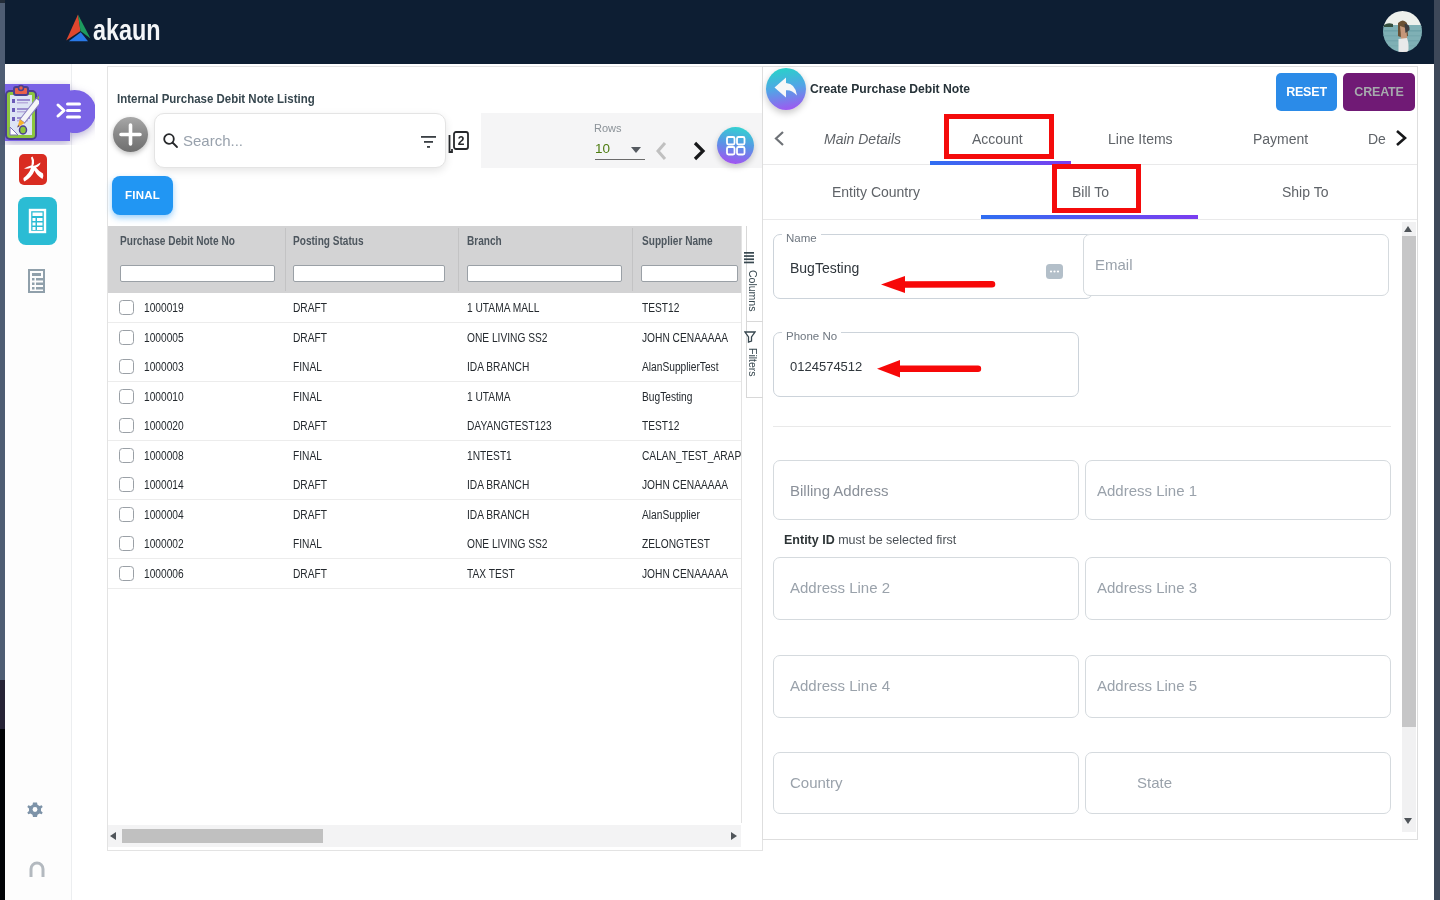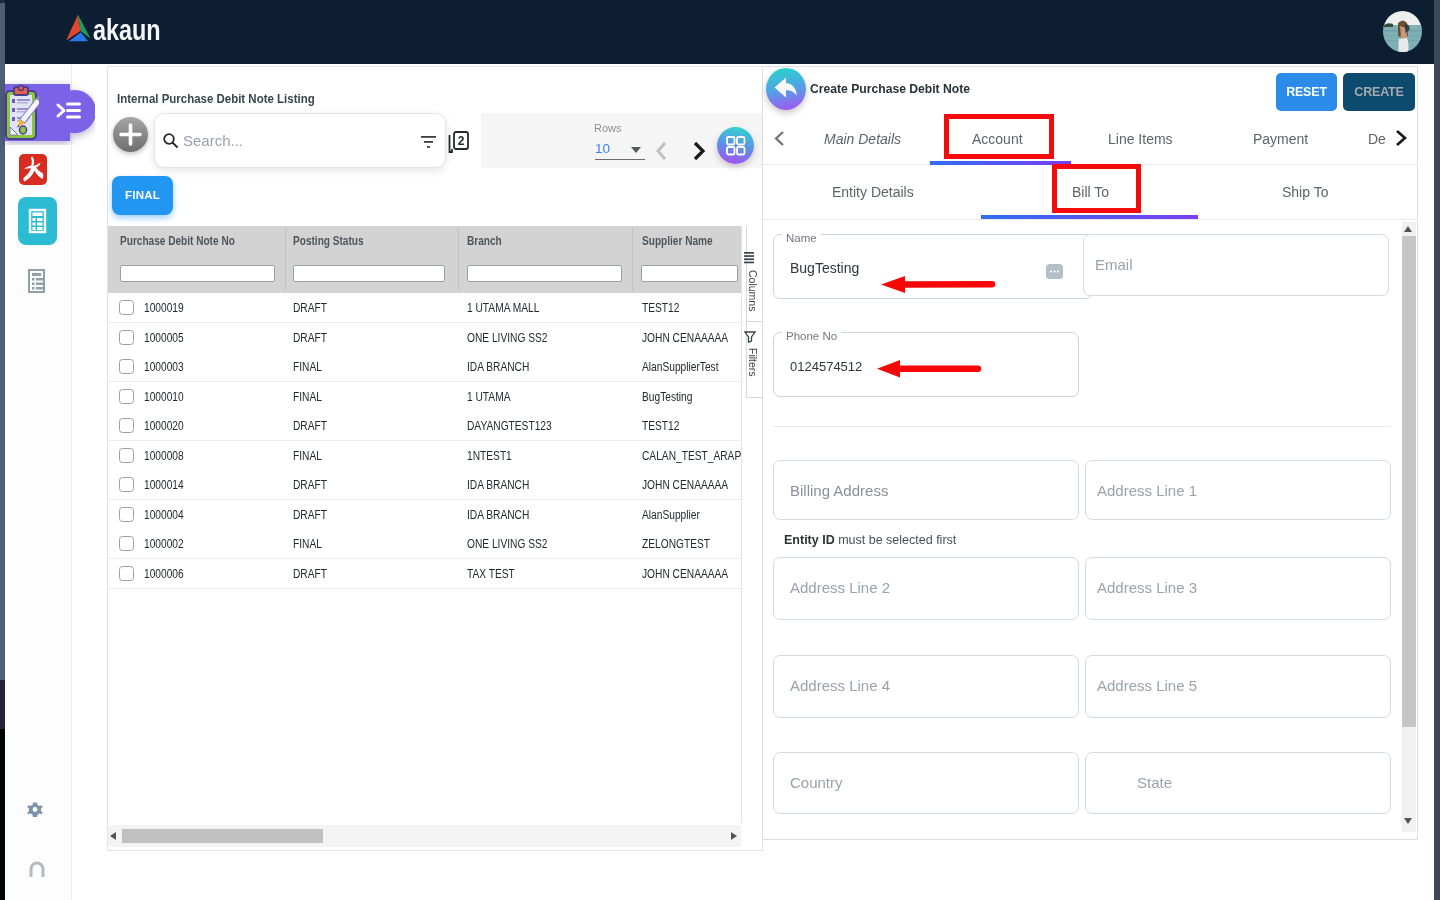--- a/index.html
+++ b/index.html
@@ -20,21 +20,21 @@
 
 #leftcard { position:absolute; left:107px; top:66px; width:656px; height:785px; background:#fff; border:1px solid #e3e3e3; }
 #rightcard { position:absolute; left:762px; top:66px; width:656px; height:774px; background:#fff; border:1px solid #dedede; }
 
 #ltitle { position:absolute; left:117px; top:91px; font-size:13.5px; font-weight:bold; color:#37474f; transform:scaleX(0.85); transform-origin:left top; white-space:nowrap; }
 #plusbtn { position:absolute; left:113px; top:117px; width:35px; height:35px; border-radius:50%; background:linear-gradient(180deg,#a8a8a8 0%,#8b8b8b 45%,#6f6f6f 100%); box-shadow:0 2px 5px rgba(0,0,0,0.25); }
 #searchbox { position:absolute; left:154px; top:113px; width:292px; height:55px; background:#fff; border:1px solid #e4e4e4; border-radius:10px; box-shadow:0 3px 8px rgba(0,0,0,0.10); }
 #searchtxt { position:absolute; left:183px; top:132px; font-size:15px; color:#98a1ac; }
 #graytool { position:absolute; left:481px; top:113px; width:281px; height:55px; background:#f5f5f6; }
 #rowslbl { position:absolute; left:594px; top:122px; font-size:11px; color:#8b9298; }
-#rowsval { position:absolute; left:595px; top:141px; font-size:13.5px; color:#3b82f6; }
+#rowsval { position:absolute; left:595px; top:141px; font-size:13.5px; color:#4d7c0f; }
 #rowsline { position:absolute; left:595px; top:159px; width:50px; height:1px; background:#6b6b6b; }
 #caret { position:absolute; left:631px; top:147px; width:0; height:0; border-left:5.5px solid transparent; border-right:5.5px solid transparent; border-top:6px solid #555a60; }
 #finalbtn { position:absolute; left:112px; top:176px; width:61px; height:39px; background:#2196f3; border-radius:8px; box-shadow:0 3px 6px rgba(33,150,243,0.45); color:#fff; font-size:11.5px; font-weight:bold; text-align:center; line-height:39px; letter-spacing:0.2px; }
 
 #thead { position:absolute; left:108px; top:226px; width:633px; height:67px; background:#d3d3d4; }
 .hlbl { position:absolute; top:234px; font-size:12px; font-weight:bold; color:#4d565e; transform:scaleX(0.84); transform-origin:left top; white-space:nowrap; }
 .cdiv { position:absolute; top:228px; width:1px; height:63px; background:#c3c3c4; }
 .finp { position:absolute; top:265px; height:17px; background:#fff; border:1px solid #9aa0a6; border-radius:2px; }
 .row { position:absolute; left:108px; width:633px; height:30px; border-bottom:1px solid #ececec; background:#fff; overflow:hidden; white-space:nowrap; }
 .cb { position:absolute; left:11px; top:7px; width:15px; height:15px; border:1.6px solid #9aa0a6; border-radius:3.5px; background:#fff; }
@@ -46,21 +46,21 @@
 #stripline { position:absolute; left:746px; top:226px; width:1px; height:171px; background:#d8d8d8; }
 .striph { position:absolute; left:746px; width:17px; height:1px; background:#d8d8d8; }
 .vtext { position:absolute; writing-mode:vertical-rl; font-size:10.5px; color:#37474f; letter-spacing:0px; }
 
 #hsb { position:absolute; left:108px; top:825px; width:633px; height:22px; background:#f3f3f4; }
 #hthumb { position:absolute; left:122px; top:829px; width:201px; height:14px; background:#c0c0c0; }
 
 #backbtn { position:absolute; left:766px; top:68px; width:40px; height:42px; border-radius:50%; background:linear-gradient(170deg,#23d8c6 0%,#52a4e6 48%,#a94ef2 100%); box-shadow:0 3px 7px rgba(0,0,0,0.22); }
 #rtitle { position:absolute; left:810px; top:81px; font-size:13.5px; font-weight:bold; color:#263238; transform:scaleX(0.9); transform-origin:left top; white-space:nowrap; }
 #resetbtn { position:absolute; left:1276px; top:73px; width:61px; height:38px; background:#2b8be8; border-radius:5px; color:#fff; font-size:12.5px; font-weight:bold; text-align:center; line-height:38px; letter-spacing:-0.2px; }
-#createbtn { position:absolute; left:1343px; top:73px; width:72px; height:38px; background:#0c4a6e; border-radius:5px; color:#a6aaad; font-size:12.5px; font-weight:bold; text-align:center; line-height:38px; letter-spacing:-0.2px; }
+#createbtn { position:absolute; left:1343px; top:73px; width:72px; height:38px; background:#701a75; border-radius:5px; color:#a6aaad; font-size:12.5px; font-weight:bold; text-align:center; line-height:38px; letter-spacing:-0.2px; }
 .mtab { position:absolute; top:131px; font-size:14px; color:#5f6368; }
 #mtabline { position:absolute; left:763px; top:164px; width:654px; height:1px; background:#e9e9ea; }
 #mindic { position:absolute; left:930px; top:161px; width:141px; height:3.5px; background:linear-gradient(90deg,#2f6ef2,#7a3df0); }
 .stab { position:absolute; top:183.5px; font-size:14px; color:#5f6368; }
 #stabline { position:absolute; left:763px; top:219px; width:654px; height:1px; background:#e9e9ea; }
 #sindic { position:absolute; left:981px; top:215px; width:217px; height:3.5px; background:linear-gradient(90deg,#2f6ef2,#7a3df0); }
 .redbox { position:absolute; border:5px solid #f40b0b; }
 
 .ofield { position:absolute; border:1px solid #ccd3da; border-radius:7px; background:#fff; }
 .flabel { position:absolute; top:-3px; left:8px; background:#fff; padding:0 4px; font-size:11.5px; color:#6f7780; }
@@ -348,21 +348,21 @@
 <div class="mtab" style="left:972px;">Account</div>
 <div class="mtab" style="left:1108px;">Line Items</div>
 <div class="mtab" style="left:1253px;">Payment</div>
 <div class="mtab" style="left:1368px;">De</div>
 <div class="abs" style="left:1384px;top:117px;width:33px;height:46px;background:linear-gradient(90deg,rgba(255,255,255,0),#ffffff 50%);"></div>
 <svg class="abs" style="left:1394px;top:129px" width="14" height="18" viewBox="0 0 14 18">
   <path d="M3 2 L11 9 L3 16" stroke="#17181a" stroke-width="2.6" fill="none"></path>
 </svg>
 <div id="mtabline"></div>
 <div id="mindic"></div>
-<div class="stab" style="left:832px;">Entity Details</div>
+<div class="stab" style="left:832px;">Entity Country</div>
 <div class="stab" style="left:1072px;">Bill To</div>
 <div class="stab" style="left:1282px;">Ship To</div>
 <div id="stabline"></div>
 <div id="sindic"></div>
 <div class="redbox" style="left:944px;top:114px;width:110px;height:45px;"></div>
 <div class="redbox" style="left:1052px;top:164px;width:89px;height:49px;"></div>
 
 <div class="ofield" style="left:773px;top:234px;width:320px;height:65px;">
   <div class="flabel">Name</div>
   <div class="fval">BugTesting</div>

